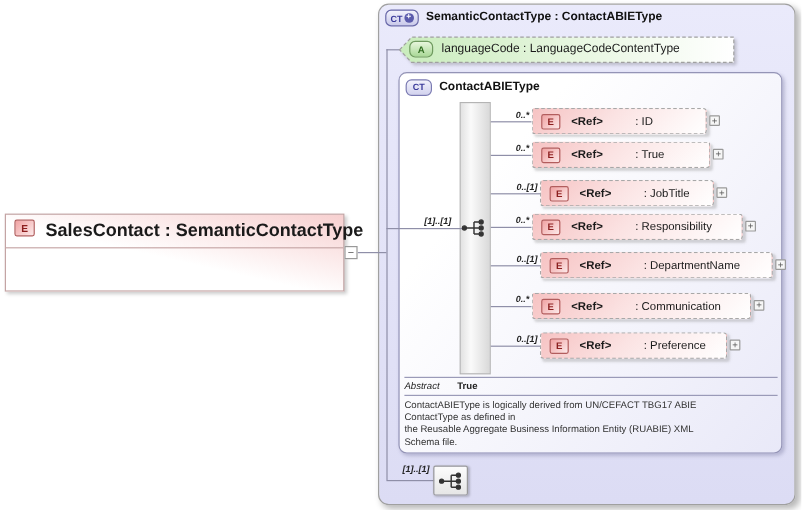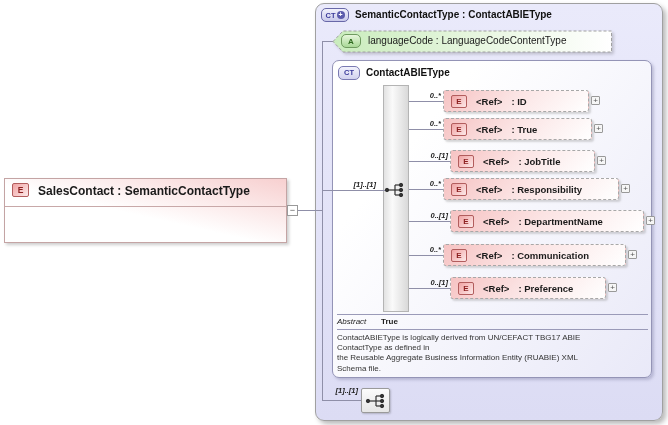--- a/index.html
+++ b/index.html
@@ -43,42 +43,42 @@
              background:linear-gradient(to right,#e2e2e2 0%,#fafafa 35%,#d9d9d9 100%);z-index:3;}
 
   
   .elem-box{position:absolute;height:22px;border:1px dashed #a8a8a8;border-radius:3px;
             background:linear-gradient(135deg,#f6c3c3 0%,#fbe3e3 45%,#ffffff 100%);
             box-shadow:2px 2px 2px rgba(140,140,140,.35);display:flex;align-items:center;z-index:5;}
   .e-icon{width:16px;height:13px;margin-left:7px;border:1px solid #b25d5d;border-radius:2px;flex:none;
           background:linear-gradient(135deg,#f1a3a3,#fce9e9);color:#8c1f1f;font-size:8px;font-weight:bold;
           text-align:center;line-height:12px;}
   .ref-label{font-size:9.5px;font-weight:bold;color:#1a1a1a;margin-left:9px;white-space:nowrap;}
-  .name-label{font-size:9.5px;font-weight:bold;color:#1a1a1a;margin-left:9px;white-space:nowrap;}
+  .name-label{font-size:9.5px;font-weight:normal;color:#1a1a1a;margin-left:27px;white-space:nowrap;}
   .card-label{position:absolute;width:60px;font-size:7.5px;font-style:italic;font-weight:bold;color:#222;
               text-align:right;z-index:5;white-space:nowrap;}
   .plus-btn{position:absolute;width:9px;height:9px;border:1px solid #999;background:#f6f6f6;color:#555;
             font-size:8px;line-height:7px;text-align:center;z-index:6;border-radius:1px;padding:0;}
   .seq-icon{position:absolute;z-index:6;}
   .seq-frame{position:absolute;left:361px;top:388px;width:29px;height:25px;border:1px solid #9a9a9a;border-radius:2px;
              background:linear-gradient(#fcfcfc,#e6e6e6);box-shadow:1px 1px 2px rgba(0,0,0,.2);z-index:5;
              display:flex;align-items:center;justify-content:center;}
 
   
   .sep-line{position:absolute;height:1px;background:#9a9ab8;z-index:5;}
   .abstract-label{position:absolute;left:337px;top:317px;font-size:8px;font-style:italic;color:#222;z-index:5;}
   .abstract-value{position:absolute;left:381px;top:317px;font-size:8px;font-weight:bold;color:#222;z-index:5;}
   .ct-docs{position:absolute;left:337px;top:333px;width:312px;font-size:8px;color:#333;
            line-height:10.2px;z-index:5;}
 
   
   .sales-box{position:absolute;left:4px;top:178px;width:283px;height:65px;border:1px solid #c4a4a4;
              background:linear-gradient(to top right,#ffffff 45%,#f7d0d0 100%);
              box-shadow:2px 2px 3px rgba(0,0,0,.2);z-index:2;}
-  .sales-title{position:absolute;left:38px;top:184px;font-size:12px;font-weight:bold;color:#1a1a1a;z-index:5;}
+  .sales-title{position:absolute;left:38px;top:184px;font-size:15px;font-weight:bold;color:#1a1a1a;z-index:5;}
   .sales-e{position:absolute;left:12px;top:183px;width:17px;height:14px;z-index:5;
            border:1px solid #b25d5d;border-radius:2px;background:linear-gradient(135deg,#f1a3a3,#fce9e9);
            color:#8c1f1f;font-size:8.5px;font-weight:bold;text-align:center;line-height:13px;}
   .sales-docs{position:absolute;left:10px;top:210px;width:272px;font-size:8px;font-style:italic;color:#222;
               line-height:10.5px;z-index:5;}
   .collapse-btn{position:absolute;left:287px;top:205px;width:11px;height:11px;border:1px solid #999;
                 background:#fff;color:#555;font-size:9px;line-height:9px;text-align:center;z-index:6;padding:0;}
 </style>
 </head>
 <body>

